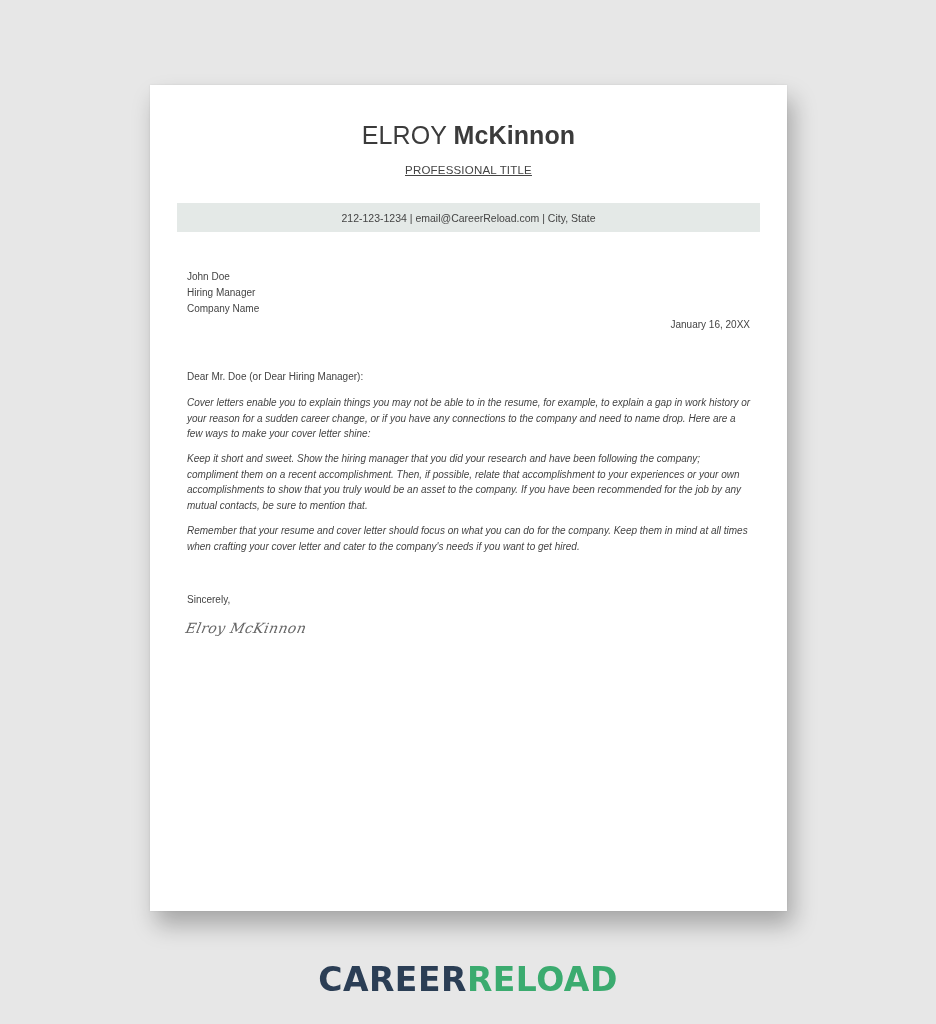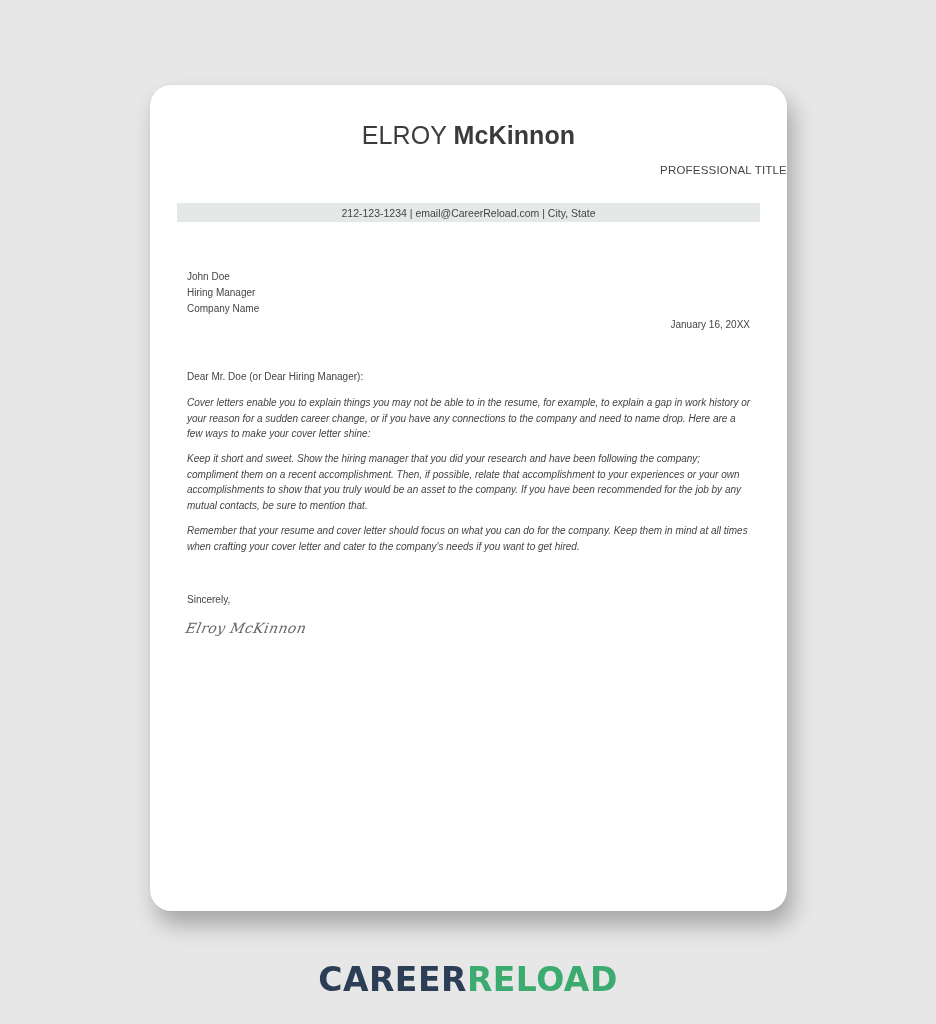--- a/index.html
+++ b/index.html
@@ -7,34 +7,33 @@
     width: 936px; height: 1024px; overflow: hidden;
     background: #e7e7e7;
     font-family: "Liberation Sans", sans-serif;
     position: relative;
   }
   .page {
     position: absolute; left: 150px; top: 85px;
     width: 637px; height: 826px;
     background: #ffffff;
     box-shadow: 6px 14px 22px rgba(0,0,0,0.28), 0 0 2px rgba(0,0,0,0.08);
-    border-radius: 21px;
   }
   .name {
     position: absolute; left: 0; right: 0; top: 36px;
     text-align: center; font-size: 25px; color: #3b3b3b; letter-spacing: 0.1px;
   }
   .name .first { font-weight: normal; }
   .name .last { font-weight: bold; }
   .title {
     position: absolute; left: 0; right: 0; top: 79px;
-    text-align: right; font-size: 11.5px; color: #444; letter-spacing: 0.2px;
+    text-align: center; font-size: 11.5px; color: #444; letter-spacing: 0.2px; text-decoration: underline;
   }
   .contact-bar {
-    position: absolute; left: 27px; top: 118px; width: 583px; height: 19px;
+    position: absolute; left: 27px; top: 118px; width: 583px; height: 29px;
     background: #e4e9e7;
     display: flex; align-items: center; justify-content: center;
     font-size: 10.5px; color: #444;
   }
   .body-text { font-size: 10px; color: #444; line-height: 15.6px; }
   .recipient { position: absolute; left: 37px; top: 184px; }
   .recipient div { height: 15.8px; }
   .date { position: absolute; right: 37px; top: 232px; }
   .salutation { position: absolute; left: 37px; top: 284px; }
   .paragraphs { position: absolute; left: 37px; top: 310px; width: 565px; font-style: italic; }

